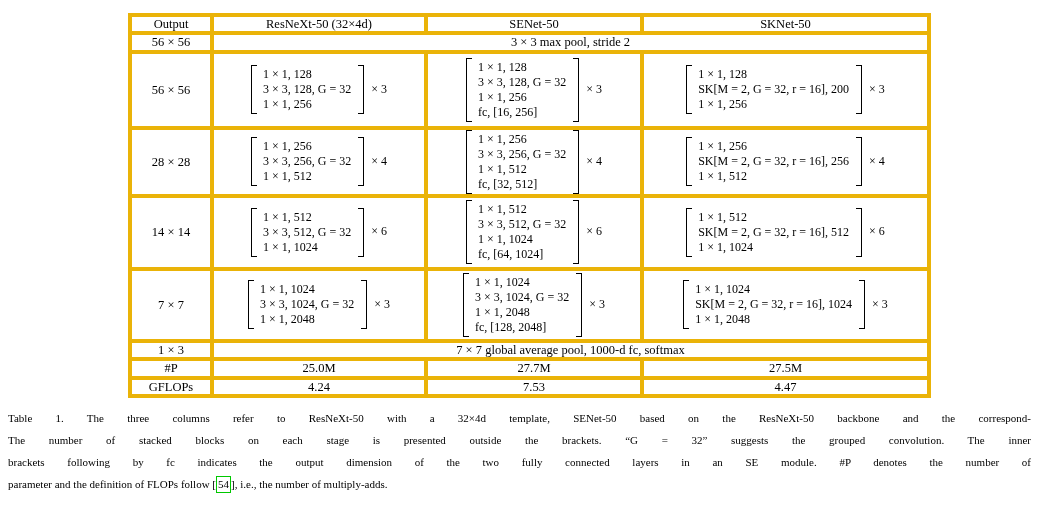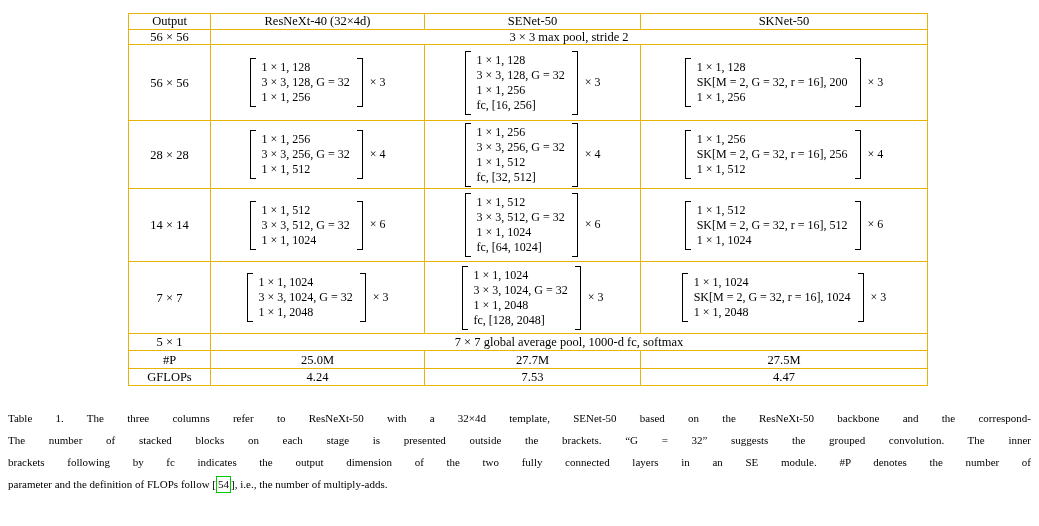--- a/index.html
+++ b/index.html
@@ -3,21 +3,21 @@
 <meta charset="utf-8">
 <style>
   html,body{margin:0;padding:0;background:#ffffff;}
   .page{position:relative;width:1039px;height:526px;background:#ffffff;
         font-family:"Liberation Serif",serif;color:#000;overflow:hidden;}
 
   
   table.arch{position:absolute;left:128px;top:13px;width:799px;
              border-collapse:collapse;table-layout:fixed;
              border:1.6px solid #000;}
-  table.arch td,table.arch th{border:1px solid #eab308;padding:0;margin:0;
+  table.arch td,table.arch th{border:4px solid #eab308;padding:0;margin:0;
              text-align:center;vertical-align:middle;
              font-size:12.5px;font-weight:normal;line-height:1.15;
              overflow:hidden;white-space:nowrap;}
   .rh16{height:16px}.rh18{height:18px}.rh15{height:15px}
   .rh76{height:76px}.rh68{height:68px}.rh73{height:73px}
   .rh72{height:72px}.rh17{height:17px}
 
   
   .block{display:inline-flex;align-items:stretch;vertical-align:middle;}
   .br{width:5px;flex:0 0 5px;}
@@ -45,21 +45,21 @@
     <colgroup>
       <col style="width:82px">
         <col style="width:214px">
         <col style="width:216px">
         <col style="width:287px">
     </colgroup>
 
     <tbody>
         <tr class="rh16">
       <th>Output</th>
-      <th>ResNeXt-40 (32×4d)</th>
+      <th>ResNeXt-50 (32×4d)</th>
       <th>SENet-50</th>
       <th>SKNet-50</th>
     </tr>
 
     <tr class="rh15">
       <td>56 × 56</td>
       <td colspan="3">3 × 3 max pool, stride 2</td>
     </tr>
 
     <tr class="rh76">
@@ -220,21 +220,21 @@
             <span class="bline">SK[M = 2, G = 32, r = 16], 1024</span>
             <span class="bline">1 × 1, 2048</span>
           </span>
           <span class="br brr"></span>
           <span class="mult">× 3</span>
         </div>
       </td>
     </tr>
 
     <tr class="rh17">
-      <td>5 × 1</td>
+      <td>1 × 3</td>
       <td colspan="3">7 × 7 global average pool, 1000-d fc, softmax</td>
     </tr>
 
     <tr class="rh18">
       <td>#P</td>
       <td>25.0M</td>
       <td>27.7M</td>
       <td>27.5M</td>
     </tr>
 

